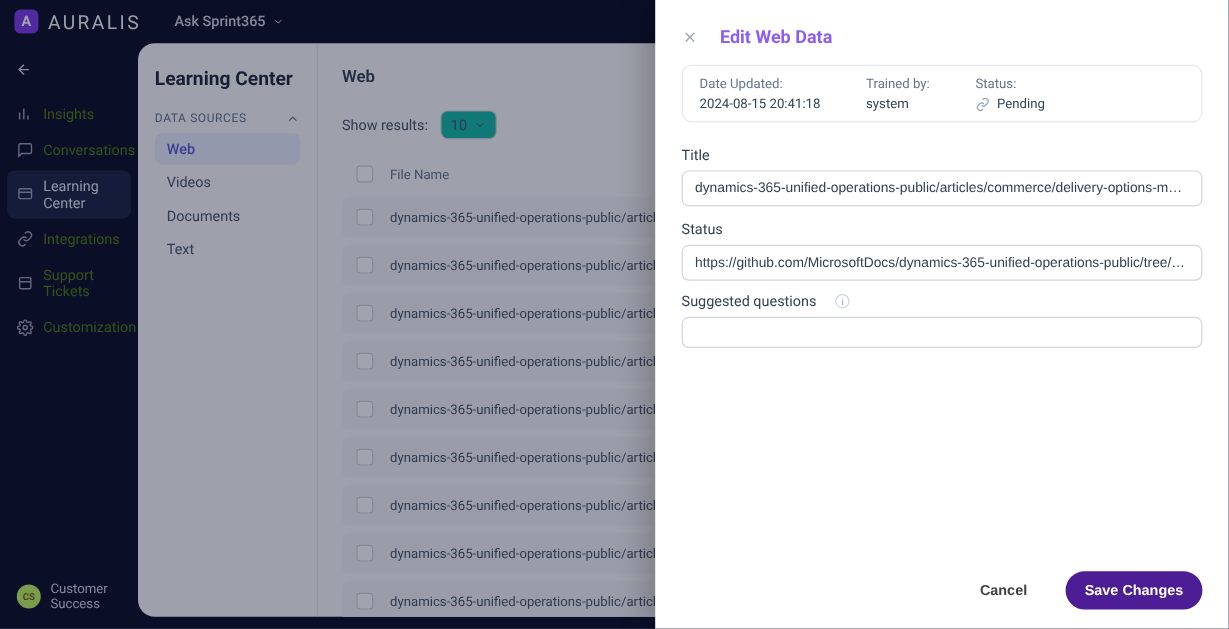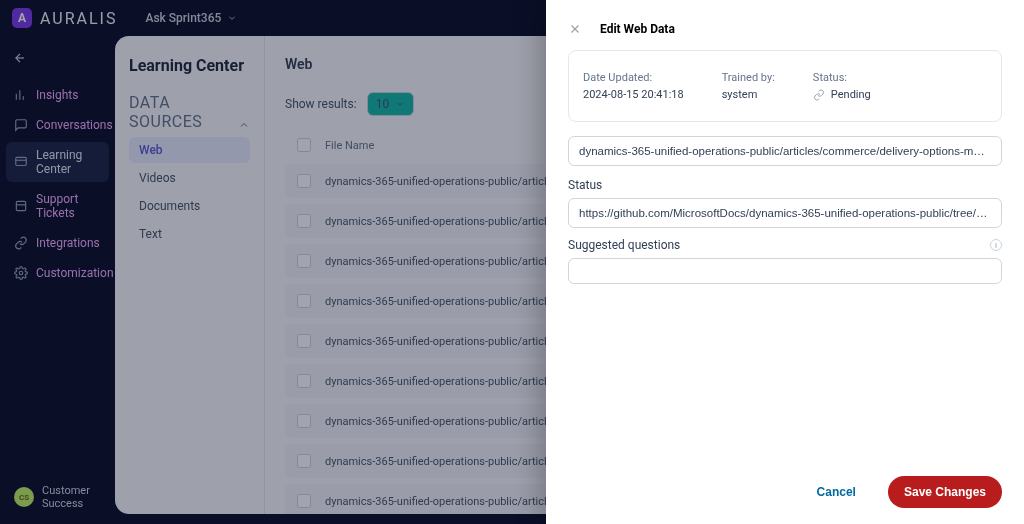--- a/index.html
+++ b/index.html
@@ -36,21 +36,21 @@
     color: #cbd5e1; font-size: 12px;
   }
   .back-btn {
     width: 28px; height: 28px;
     color: #cbd5e1;
     display: flex; align-items: center; justify-content: center;
     margin-bottom: 6px; cursor: pointer;
   }
   .side-item {
     display: flex; align-items: center; gap: 8px;
-    padding: 6px 8px; border-radius: 6px; cursor: pointer; color: #f0abfc;
+    padding: 6px 8px; border-radius: 6px; cursor: pointer; color: #4d7c0f;
   }
   .side-item.active { background: #1b2445; color: #e2e8f0; }
   .side-item .ico { width: 14px; text-align: center; color: #94a3b8; }
   .spacer { flex: 1; }
   .account { display: flex; align-items: center; gap: 8px; padding: 6px 8px; color: #cbd5e1; font-size: 11px; }
   .avatar { width: 20px; height: 20px; border-radius: 50%; background: #bef264; color:#7a5f10; font-size:8px; display:flex;align-items:center;justify-content:center; font-weight:700; }
 
   
   .main-card {
     flex: 1;
@@ -59,21 +59,21 @@
     margin: 0 10px 10px 0;
     padding: 0;
     display: flex;
     overflow: hidden;
   }
   .inner-left {
     width: 150px; border-right: 1px solid #e5e7eb;
     padding: 20px 14px 14px;
   }
   .inner-left h1 { font-size: 16px; font-weight: 700; color: #1e293b; margin-bottom: 18px; }
-  .ds-header { display:flex; align-items:flex-end; justify-content:space-between; font-size:16px; color:#64748b; letter-spacing: .5px; margin-bottom:6px; }
+  .ds-header { display:flex; align-items:flex-end; justify-content:space-between; font-size:10px; color:#64748b; letter-spacing: .5px; margin-bottom:6px; }
   .ds-item { padding:6px 10px; border-radius:6px; font-size:12px; color:#475569; cursor:pointer; margin-bottom:2px; }
   .ds-item.active { background:#e8ecff; color:#5b5bd6; font-weight:500; }
 
   .inner-right { flex: 1; padding: 20px 20px 14px; display:flex; flex-direction:column; }
   .inner-right h2 { font-size:14px; font-weight:600; color:#334155; margin-bottom:20px; }
   .show-results { display:flex; align-items:center; gap:10px; font-size:12px; color:#475569; margin-bottom:16px; }
   .select-box { border:1px solid #d1d5db; border-radius:6px; padding:4px 8px; display:flex; align-items:center; gap:6px; background:#14b8a6; font-size:12px; cursor:pointer; }
 
   .filelist { flex:1; display:flex; flex-direction:column; gap:6px; }
   .list-header { display:flex; align-items:center; gap:14px; padding:6px 12px; font-size:11px; color:#64748b; }
@@ -87,42 +87,42 @@
   
   .drawer {
     position: absolute; right: 0; top: 0; bottom: 0;
     width: 478px; background: #fff;
     box-shadow: -8px 0 24px rgba(0,0,0,.22);
     padding: 22px 22px 16px;
     display: flex; flex-direction: column;
   }
   .drawer-head { display:flex; align-items:center; gap:18px; margin-bottom:14px; }
   .close-x { color:#9ca3af; cursor:pointer; font-size:14px; }
-  .drawer-title { font-size:12px; font-weight:700; color:#000000; }
-  .meta-box { border:1px solid #e5e7eb; border-radius:8px; padding:20px 14px; display:flex; gap:38px; font-size:11px; color:#64748b; margin-bottom:14px; }
+  .drawer-title { font-size:15px; font-weight:700; color:#8b5cf6; }
+  .meta-box { border:1px solid #e5e7eb; border-radius:8px; padding:8px 14px; display:flex; gap:38px; font-size:11px; color:#64748b; margin-bottom:14px; }
   .meta-item { display:flex; flex-direction:column; gap:4px; }
   .meta-item .val { color:#334155; font-size:11px; }
   .status-val { display:flex; align-items:center; gap:6px; }
   .status-ico { width:12px; height:12px; display:inline-block; color:#94a3b8; }
 
   .fld-label { font-size:12px; color:#334155; margin:6px 0; }
   .fld-input {
     width:100%; border:1px solid #d1d5db; border-radius:6px;
     padding:8px 10px; font-size:11.5px; color:#334155;
     white-space:nowrap; overflow:hidden; text-overflow:ellipsis;
     background:#fff;
   }
-  .sug-label { display:flex; align-items:center; gap:2px; font-size:12px; color:#334155; margin-top:10px;justify-content:space-between; }
+  .sug-label { display:flex; align-items:center; gap:16px; font-size:12px; color:#334155; margin-top:10px; }
   .info-dot { width:12px;height:12px;border:1px solid #cbd5e1;border-radius:50%; display:flex;align-items:center;justify-content:center;color:#94a3b8;font-size:8px; }
   .sug-area { margin-top:6px; width:100%; height:26px; border:1px solid #d1d5db; border-radius:6px; }
 
   .drawer-foot { margin-top:auto; display:flex; align-items:center; justify-content:flex-end; gap:16px; }
   .btn { border:none; cursor:pointer; font-size:12px; padding:9px 16px; border-radius:18px; font-weight:600; }
-  .btn.cancel { background:transparent; color:#0369a1; }
-  .btn.primary { background:#b91c1c; color:#fff; }
+  .btn.cancel { background:transparent; color:#404040; }
+  .btn.primary { background:#4c1d95; color:#fff; }
 
   .chev { display:inline-block; }
   svg { display:block; }
 </style>
 </head>
 <body>
 
 <div class="topbar">
   <div class="brand">
     <div class="brand-logo">A</div>
@@ -170,34 +170,34 @@
           <svg width="14" height="14" viewBox="0 0 24 24" fill="none" stroke="currentColor" stroke-width="2">
             <rect x="3" y="4" width="18" height="14" rx="2"></rect>
             <line x1="3" y1="9" x2="21" y2="9"></line>
           </svg>
         </span>
       <span>Learning Center</span>
     </div>
     <div class="side-item">
       <span class="ico">
           <svg width="14" height="14" viewBox="0 0 24 24" fill="none" stroke="currentColor" stroke-width="2">
+            <path d="M10 13a5 5 0 0 0 7 0l3-3a5 5 0 0 0-7-7l-1.5 1.5"></path>
+            <path d="M14 11a5 5 0 0 0-7 0l-3 3a5 5 0 0 0 7 7l1.5-1.5"></path>
+          </svg>
+        </span>
+      <span>Integrations</span>
+    </div>
+    <div class="side-item">
+      <span class="ico">
+          <svg width="14" height="14" viewBox="0 0 24 24" fill="none" stroke="currentColor" stroke-width="2">
             <rect x="4" y="4" width="16" height="16" rx="2"></rect>
             <line x1="4" y1="10" x2="20" y2="10"></line>
           </svg>
         </span>
       <span>Support Tickets</span>
-    </div>
-    <div class="side-item">
-      <span class="ico">
-          <svg width="14" height="14" viewBox="0 0 24 24" fill="none" stroke="currentColor" stroke-width="2">
-            <path d="M10 13a5 5 0 0 0 7 0l3-3a5 5 0 0 0-7-7l-1.5 1.5"></path>
-            <path d="M14 11a5 5 0 0 0-7 0l-3 3a5 5 0 0 0 7 7l1.5-1.5"></path>
-          </svg>
-        </span>
-      <span>Integrations</span>
     </div>
     <div class="side-item">
       <span class="ico">
           <svg width="14" height="14" viewBox="0 0 24 24" fill="none" stroke="currentColor" stroke-width="2">
             <circle cx="12" cy="12" r="3"></circle>
             <path d="M19.4 15a1.7 1.7 0 0 0 .3 1.8l.1.1a2 2 0 1 1-2.8 2.8l-.1-.1a1.7 1.7 0 0 0-1.8-.3 1.7 1.7 0 0 0-1 1.5V21a2 2 0 1 1-4 0v-.1a1.7 1.7 0 0 0-1-1.5 1.7 1.7 0 0 0-1.8.3l-.1.1a2 2 0 1 1-2.8-2.8l.1-.1a1.7 1.7 0 0 0 .3-1.8 1.7 1.7 0 0 0-1.5-1H3a2 2 0 1 1 0-4h.1a1.7 1.7 0 0 0 1.5-1 1.7 1.7 0 0 0-.3-1.8l-.1-.1a2 2 0 1 1 2.8-2.8l.1.1a1.7 1.7 0 0 0 1.8.3H9a1.7 1.7 0 0 0 1-1.5V3a2 2 0 1 1 4 0v.1a1.7 1.7 0 0 0 1 1.5 1.7 1.7 0 0 0 1.8-.3l.1-.1a2 2 0 1 1 2.8 2.8l-.1.1a1.7 1.7 0 0 0-.3 1.8V9a1.7 1.7 0 0 0 1.5 1H21a2 2 0 1 1 0 4h-.1a1.7 1.7 0 0 0-1.5 1z"></path>
           </svg>
         </span>
       <span>Customization</span>
     </div>
@@ -316,20 +316,21 @@
             <svg width="12" height="12" viewBox="0 0 24 24" fill="none" stroke="currentColor" stroke-width="2">
               <path d="M10 13a5 5 0 0 0 7 0l3-3a5 5 0 0 0-7-7l-1.5 1.5"></path>
               <path d="M14 11a5 5 0 0 0-7 0l-3 3a5 5 0 0 0 7 7l1.5-1.5"></path>
             </svg>
           </span>
         <span>Pending</span>
       </span>
     </div>
   </div>
 
+  <div class="fld-label">Title</div>
   <input class="fld-input" value="dynamics-365-unified-operations-public/articles/commerce/delivery-options-module.md at 775c7b" style="">
 
   <div class="fld-label" style="margin-top:12px">Status</div>
   <input class="fld-input" value="https://github.com/MicrosoftDocs/dynamics-365-unified-operations-public/tree/775c7b38bd047c98" style="">
 
   <div class="sug-label">
     <span>Suggested questions</span>
     <span class="info-dot">i</span>
   </div>
   <div class="sug-area"></div>

